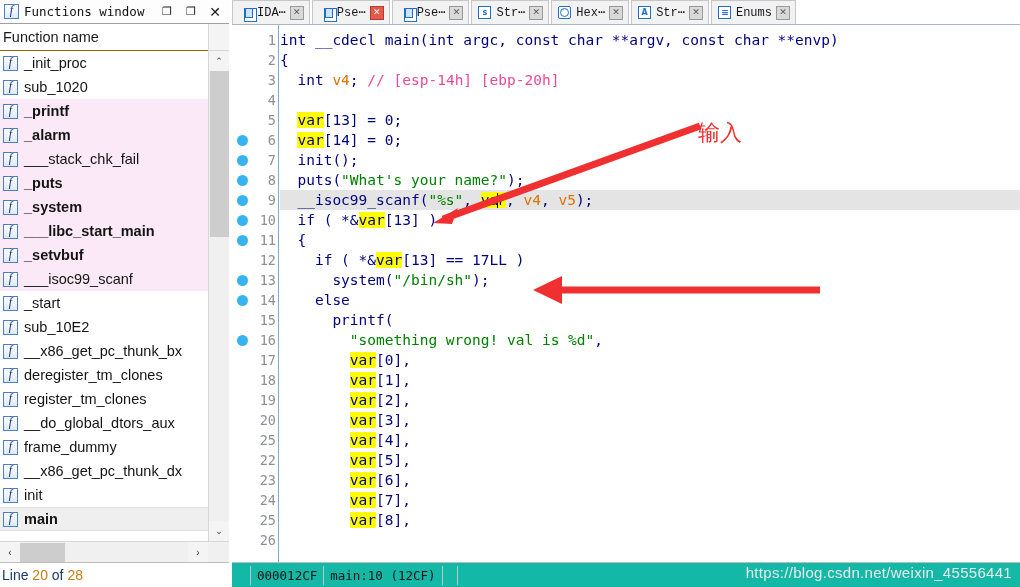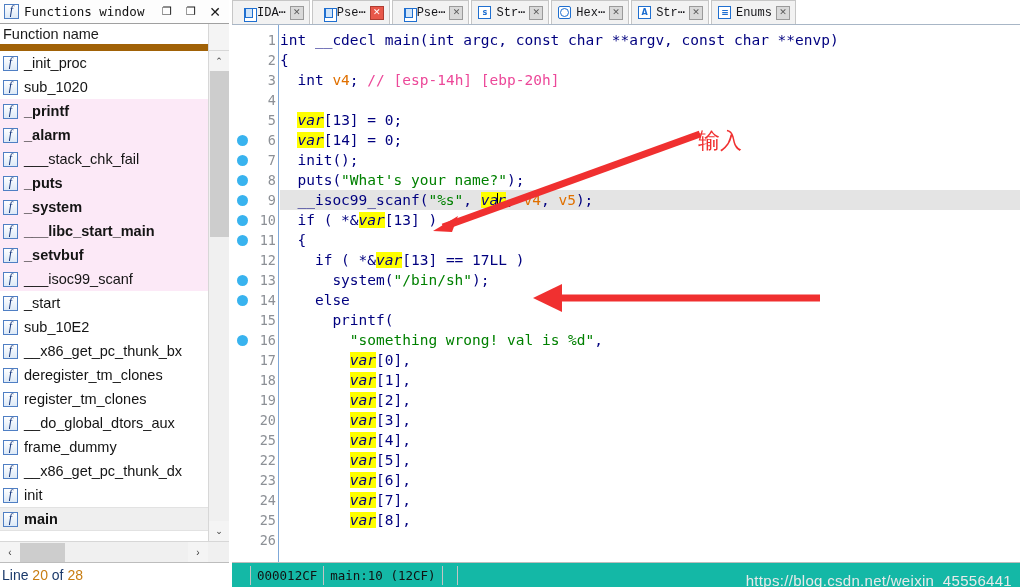--- a/index.html
+++ b/index.html
@@ -37,21 +37,21 @@
   }
   .fw-btns{display:flex;align-items:center;gap:0px;padding-right:2px;}
   .fw-btn{
     width:24px;height:22px;display:flex;align-items:center;justify-content:center;
     font-size:12px;color:#1a1a1a;font-family:"DejaVu Sans", sans-serif;
   }
   .fw-btn.sq{font-size:11px;}
   .fw-btn.cl{font-size:14px;}
 
   .fw-header{
-    height:27px;box-sizing:border-box;border-bottom:7px solid #a16207;
+    height:27px;box-sizing:border-box;border-bottom:1px solid #a16207;
     display:flex;align-items:center;background:#fff;
   }
   .fw-header span{font-size:14.5px;color:#1b1b1b;padding-left:3px;}
   .fw-header-gutter{
     position:absolute;left:208px;top:24px;width:21px;height:27px;
     border-bottom:1px solid #d7d7d7;border-left:1px solid #d7d7d7;background:#f4f4f4;
     box-sizing:border-box;
   }
 
   .fw-listwrap{position:absolute;left:0;top:51px;width:208px;height:490px;overflow:hidden;background:#fff;}
@@ -172,21 +172,21 @@
   .vline{position:absolute;left:46px;top:0;width:1px;height:537px;background:#7fa8d8;}
 
   .codearea{position:absolute;left:48px;top:0;right:0;height:537px;}
   .cline{
     height:20px;line-height:20px;white-space:pre;
     font-family:"DejaVu Sans Mono", monospace;font-size:14.5px;color:#00007f;
   }
   .cline.cur{background:#e4e4e4;}
   .com{color:#ec4899;}
   .str{color:#008000;}
-  .var{color:#00007f;background:#ffff00;font-style:italic;}
+  .var{color:#00007f;background:#ffff00;}
   .loc{color:#e07000;}
   .num{color:#00007f;}
   .caret{
     display:inline-block;width:0;border-left:1.5px solid #000;height:15px;
     vertical-align:-3px;margin:0 -1px;
   }
 
   
   .codestatus{
     position:absolute;left:0;top:562px;width:788px;height:25px;
@@ -195,21 +195,21 @@
   }
   .codestatus .cell{
     font-family:"DejaVu Sans Mono", monospace;font-size:12.5px;color:#111;
     height:19px;display:flex;align-items:center;padding:0 6px;
     border-right:1px solid #c4c4c4;
   }
   .codestatus .cell.first{margin-left:18px;border-left:1px solid #c4c4c4;}
   .codestatus .cell.empty{width:14px;padding:0;}
 
   
-  .overlay{position:absolute;left:0;top:16px;width:1020px;height:436px;pointer-events:none;}
+  .overlay{position:absolute;left:0;top:8px;width:1020px;height:436px;pointer-events:none;}
   .cjk{
     position:absolute;font-family:"DejaVu Sans", sans-serif;font-size:22px;
     color:#f03030;font-weight:500;
   }
   .watermark{
     position:absolute;right:8px;top:556px;font-size:15px;color:#e9e9e9;
     font-family:"Liberation Sans", sans-serif;letter-spacing:0.3px;white-space:nowrap;
   }
 </style>
 </head>

